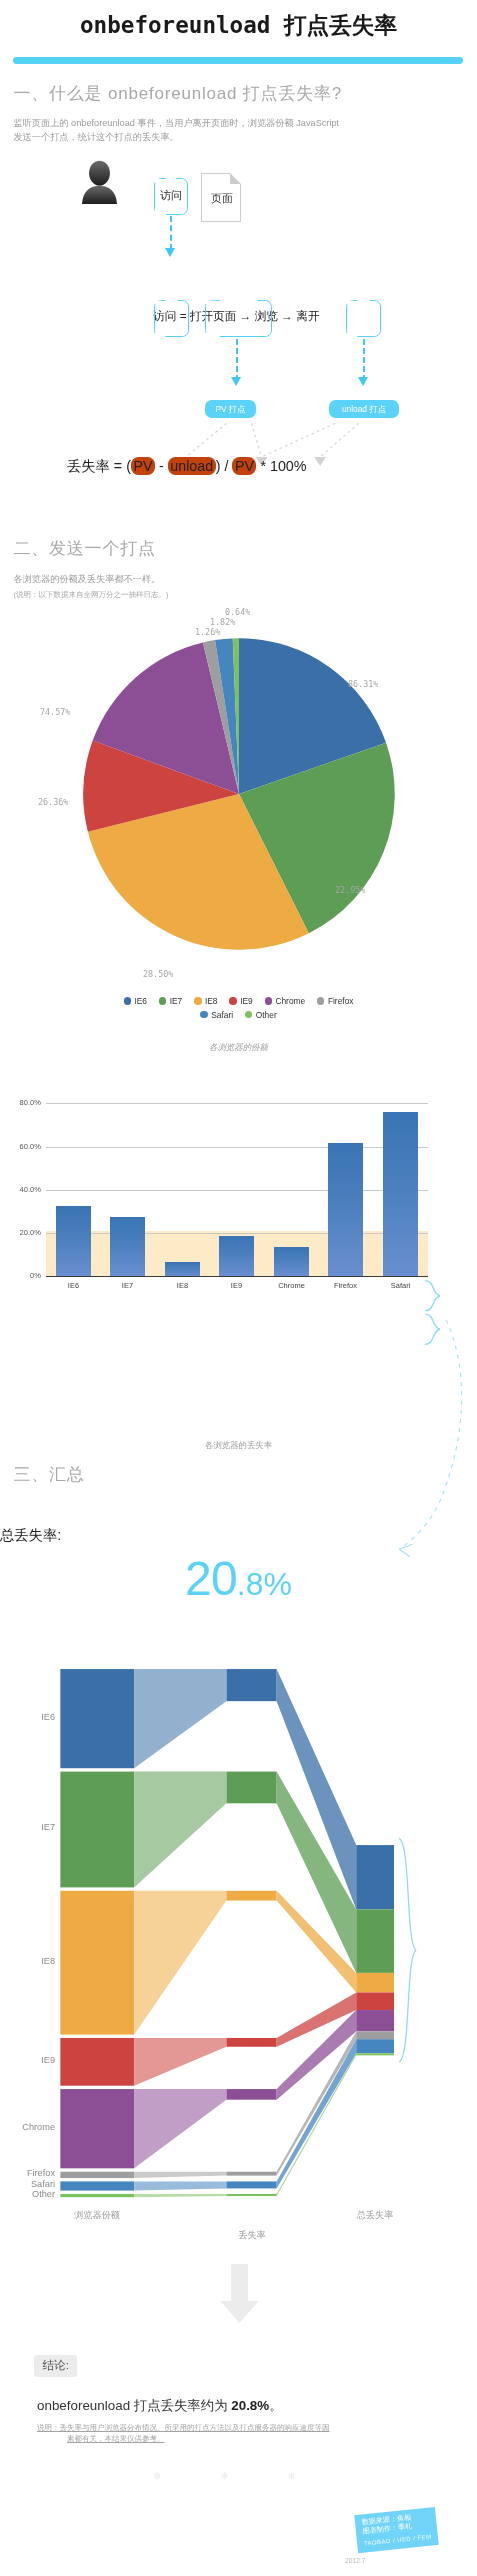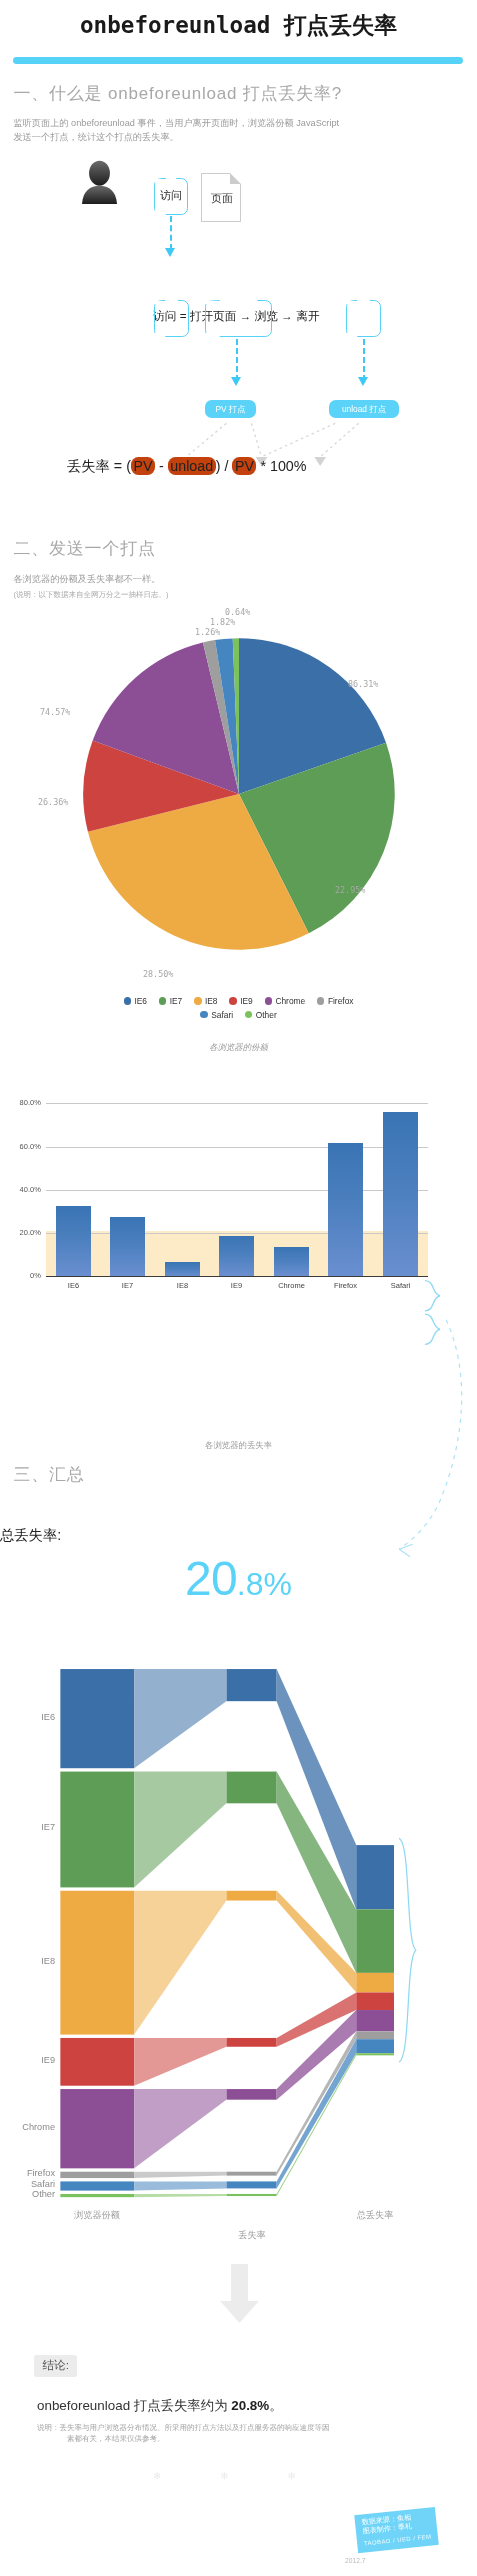--- a/index.html
+++ b/index.html
@@ -115,21 +115,21 @@
   .snk-lbl { position:absolute; font-size:9.2px; color:#8a8a8a; text-align:right;
              width:55px; white-space:nowrap; }
   .snk-col-lbl { position:absolute; font-size:9.2px; color:#9c9c9c;
                  text-align:center; white-space:nowrap; }
 
   
   .concl-tag { position:absolute; background:#ececec; color:#555;
                font-size:11.7px; padding:3.4px 8.4px; border-radius:2.5px; }
   .concl-main { position:absolute; font-size:13.4px; color:#333; white-space:nowrap;}
   .concl-main b { font-weight:bold; color:#222; }
-  .concl-note { position:absolute; font-size:7.5px; color:#a3a3a3; line-height:11.7px; }
+  .concl-note { position:absolute; font-size:7.5px; color:#a3a3a3; line-height:11.7px;text-decoration:underline; }
   .dots { position:absolute; width:477px; text-align:center;
           color:#ebebeb; font-size:9.2px; letter-spacing:28.5px; }
 
   .credit {
     position:absolute; background:#6fd4f7; color:#fff;
     font-size:7.1px; line-height:9.2px; padding:4.2px 6.7px 3.4px 6.7px;
     transform:rotate(-6deg);
   }
   .credit .sub { font-size:5.9px; opacity:.92; letter-spacing:0.5px; margin-top:2.5px;}
   .credit-date { position:absolute; font-size:6.7px; color:#b9b9b9; }

